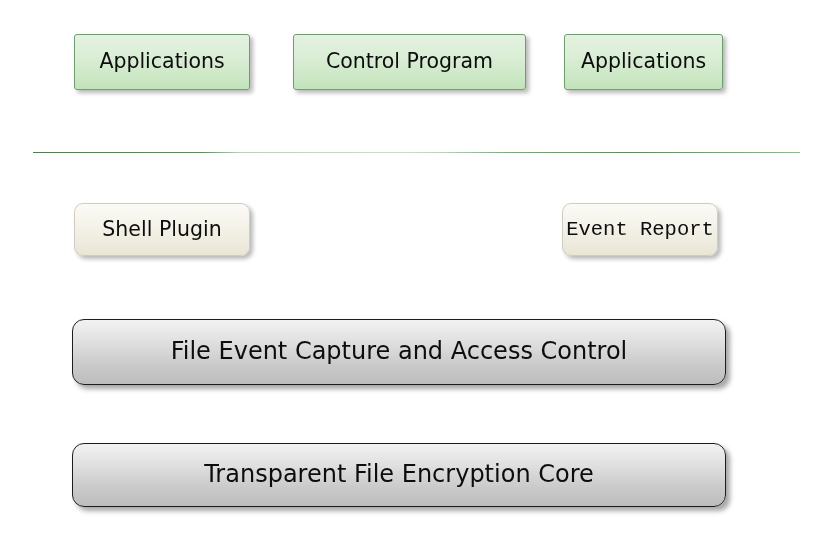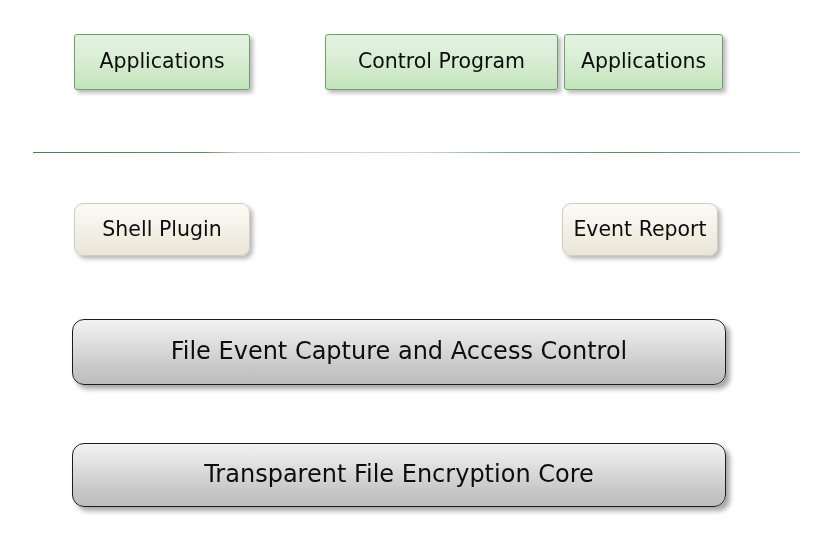--- a/index.html
+++ b/index.html
@@ -75,30 +75,30 @@
   }
 </style>
 </head>
 <body>
 
 <div id="canvas" style="width: 821px; height: 554px; background: rgb(255, 255, 255);">
     <div class="divider" style="left: 33px; top: 152px; width: 767px;"></div>
     <div class="node green" style="left: 74px; top: 34px; width: 176px; height: 56px;">
       <span>Applications</span>
     </div>
-    <div class="node green" style="left: 293px; top: 34px; width: 233px; height: 56px; margin-left: 32px;">
+    <div class="node green" style="left: 293px; top: 34px; width: 233px; height: 56px;">
       <span>Control Program</span>
     </div>
     <div class="node green" style="left: 564px; top: 34px; width: 159px; height: 56px;">
       <span>Applications</span>
     </div>
     <div class="node cream" style="left: 74px; top: 203px; width: 176px; height: 53px;">
       <span>Shell Plugin</span>
     </div>
-    <div class="node cream" style="left: 562px; top: 203px; width: 156px; height: 53px;">
+    <div class="node cream" style="left: 562px; top: 203px; width: 156px; height: 53px; font-family: Liberation Mono, monospace;">
       <span>Event Report</span>
     </div>
     <div class="node gray" style="left: 72px; top: 319px; width: 654px; height: 66px;">
       <span>File Event Capture and Access Control</span>
     </div>
     <div class="node gray" style="left: 72px; top: 443px; width: 654px; height: 64px;">
       <span>Transparent File Encryption Core</span>
     </div>
   </div>
 

